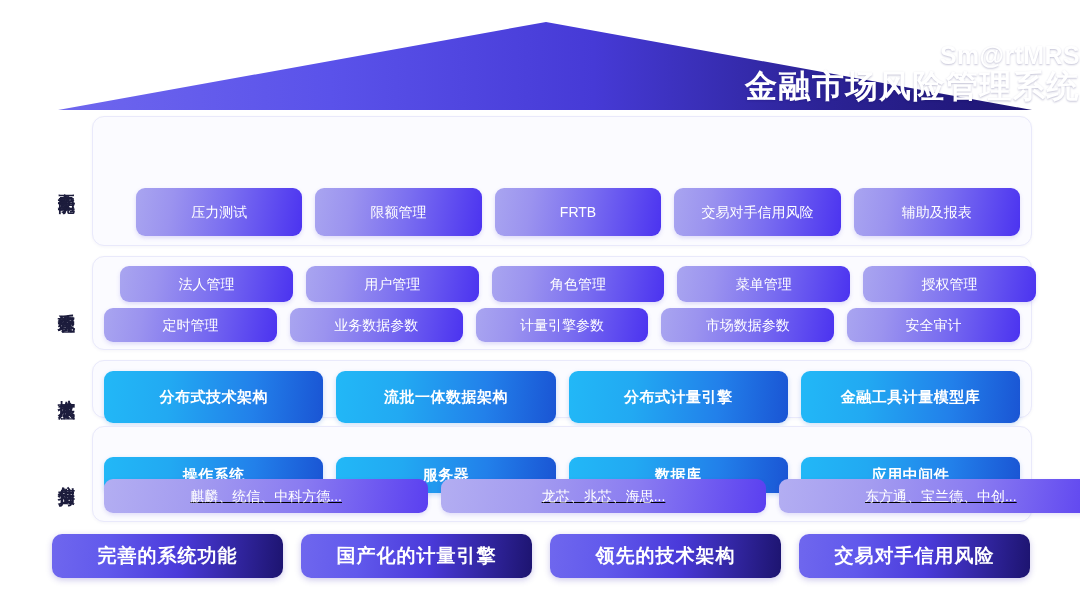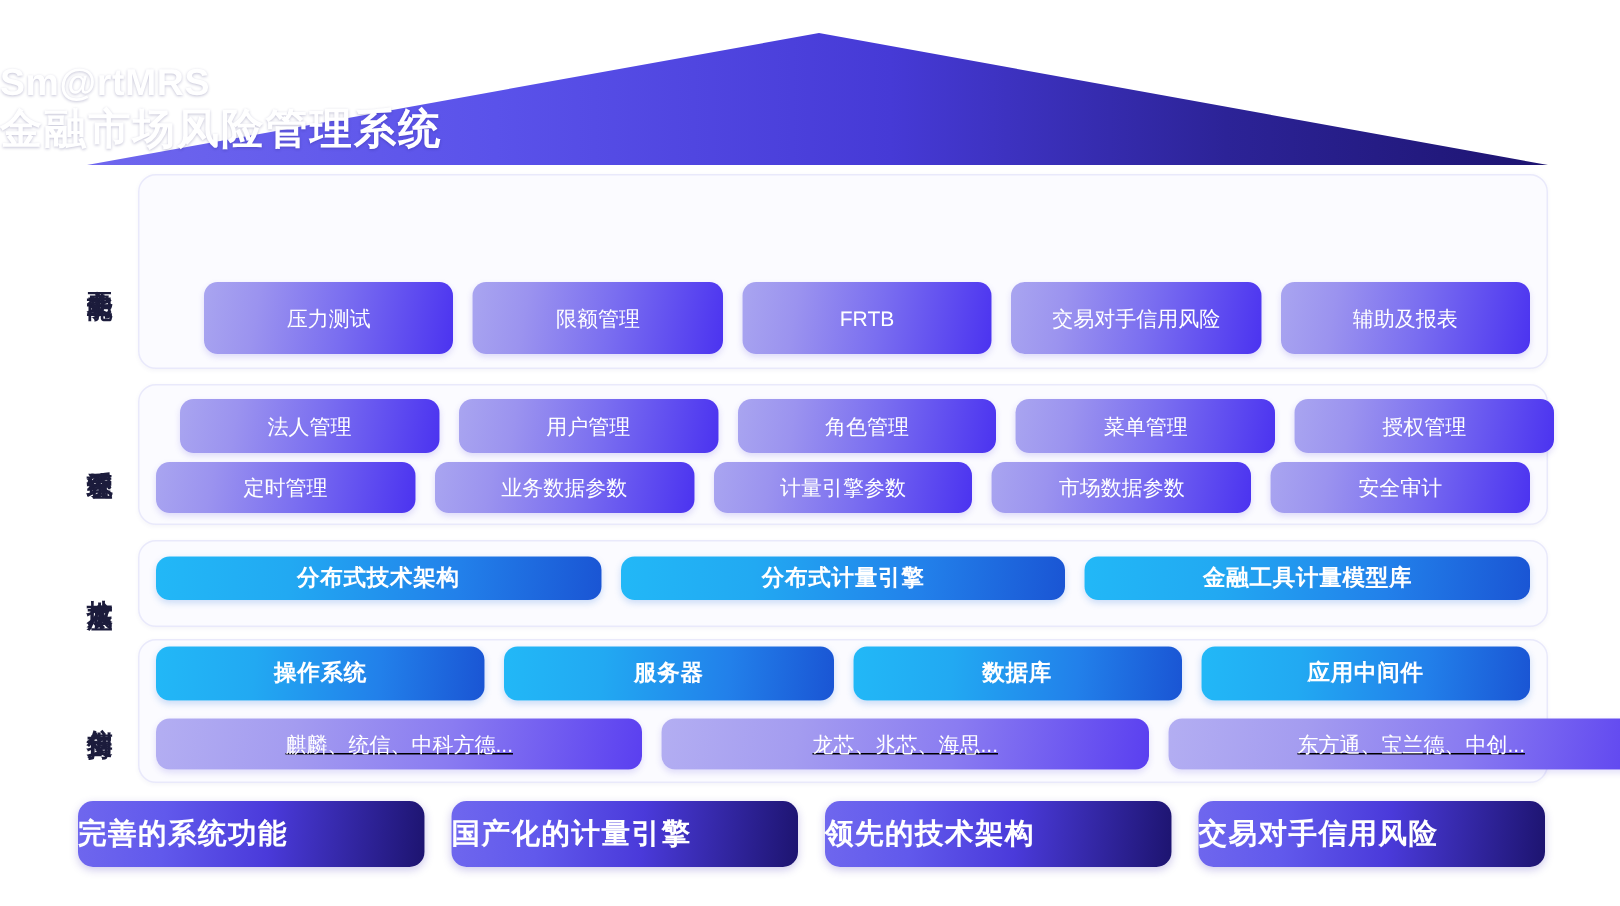--- a/index.html
+++ b/index.html
@@ -10,28 +10,28 @@
     font-family: "Liberation Sans", "DejaVu Sans", sans-serif;
     overflow: hidden;
   }
   .stage { position: relative; width: 1080px; height: 604px; background:#fff; }
 
   
   .roof-wrap { position:absolute; left:0; top:0; width:1080px; height:118px; }
   .roof-svg { position:absolute; left:0; top:0; }
   .roof-text {
     position:absolute; left:0; top:40px; width:1080px;
-    text-align:left; color:#ffffff; pointer-events:none;
+    text-align:right; color:#ffffff; pointer-events:none;
   }
   .roof-title {
     font-size:25px; font-weight:bold; letter-spacing:.4px; line-height:30px;
     text-shadow:0 1px 2px rgba(20,16,90,.25);
   }
   .roof-sub {
-    font-size:28px; font-weight:bold; letter-spacing:1.5px; line-height:30px;
+    font-size:32px; font-weight:bold; letter-spacing:1.5px; line-height:30px;
     margin-top:1px; text-shadow:0 1px 2px rgba(20,16,90,.25);
   }
   .rail-2col {
     position:absolute;
     display:flex; flex-direction:row-reverse; gap:0px;
     color:#1c1c3c; font-weight:bold; font-size:17px; letter-spacing:1px;
   }
   .rail-2col span {
     writing-mode:vertical-rl; text-orientation:upright; line-height:20px;
   }
@@ -74,21 +74,21 @@
     box-shadow:0 2px 4px rgba(90,70,220,.16);
   }
 
   
   .bottom-row { position:absolute; left:52px; top:534px; width:978px; height:44px; display:flex; gap:18px; }
   .bottom-chip {
     flex:1;
     border-radius:10px;
     background:linear-gradient(95deg,#6f67ee 0%,#6159ec 25%,#4a3ada 55%,#1d1470 100%);
     color:#fff; font-size:19px; font-weight:bold; letter-spacing:1px;
-    display:flex; align-items:center; justify-content:flex-start;
+    display:flex; align-items:center; justify-content:center;
     box-shadow:0 2px 6px rgba(60,40,180,.25);
     user-select:none;
   }
 </style>
 </head>
 <body>
 
 <div class="stage">
 
   <div class="roof-wrap">
@@ -178,35 +178,38 @@
     <div class="chip purple">
       <span>市场数据参数</span>
     </div>
     <div class="chip purple">
       <span>安全审计</span>
     </div>
   </div>
 
   <div class="panel" style="left:92px; top:360px; width:940px; height:58px;">
   </div>
-  <div class="chip-row" style="left:104px; top:371px; width:916px; height:29px;">
+  <div class="chip-row" style="left:104px; top:371px; width:916px; height:52px;">
     <div class="chip blue">
       <span>分布式技术架构</span>
     </div>
     <div class="chip blue">
+      <span>流批一体数据架构</span>
+    </div>
+    <div class="chip blue">
       <span>分布式计量引擎</span>
     </div>
     <div class="chip blue">
       <span>金融工具计量模型库</span>
     </div>
   </div>
 
   <div class="panel" style="left:92px; top:426px; width:940px; height:96px;">
   </div>
-  <div class="chip-row" style="left:104px; top:431px; width:916px; height:36px;">
+  <div class="chip-row" style="left:104px; top:457px; width:916px; height:36px;">
     <div class="chip blue">
       <span>操作系统</span>
     </div>
     <div class="chip blue">
       <span>服务器</span>
     </div>
     <div class="chip blue">
       <span>数据库</span>
     </div>
     <div class="chip blue">

